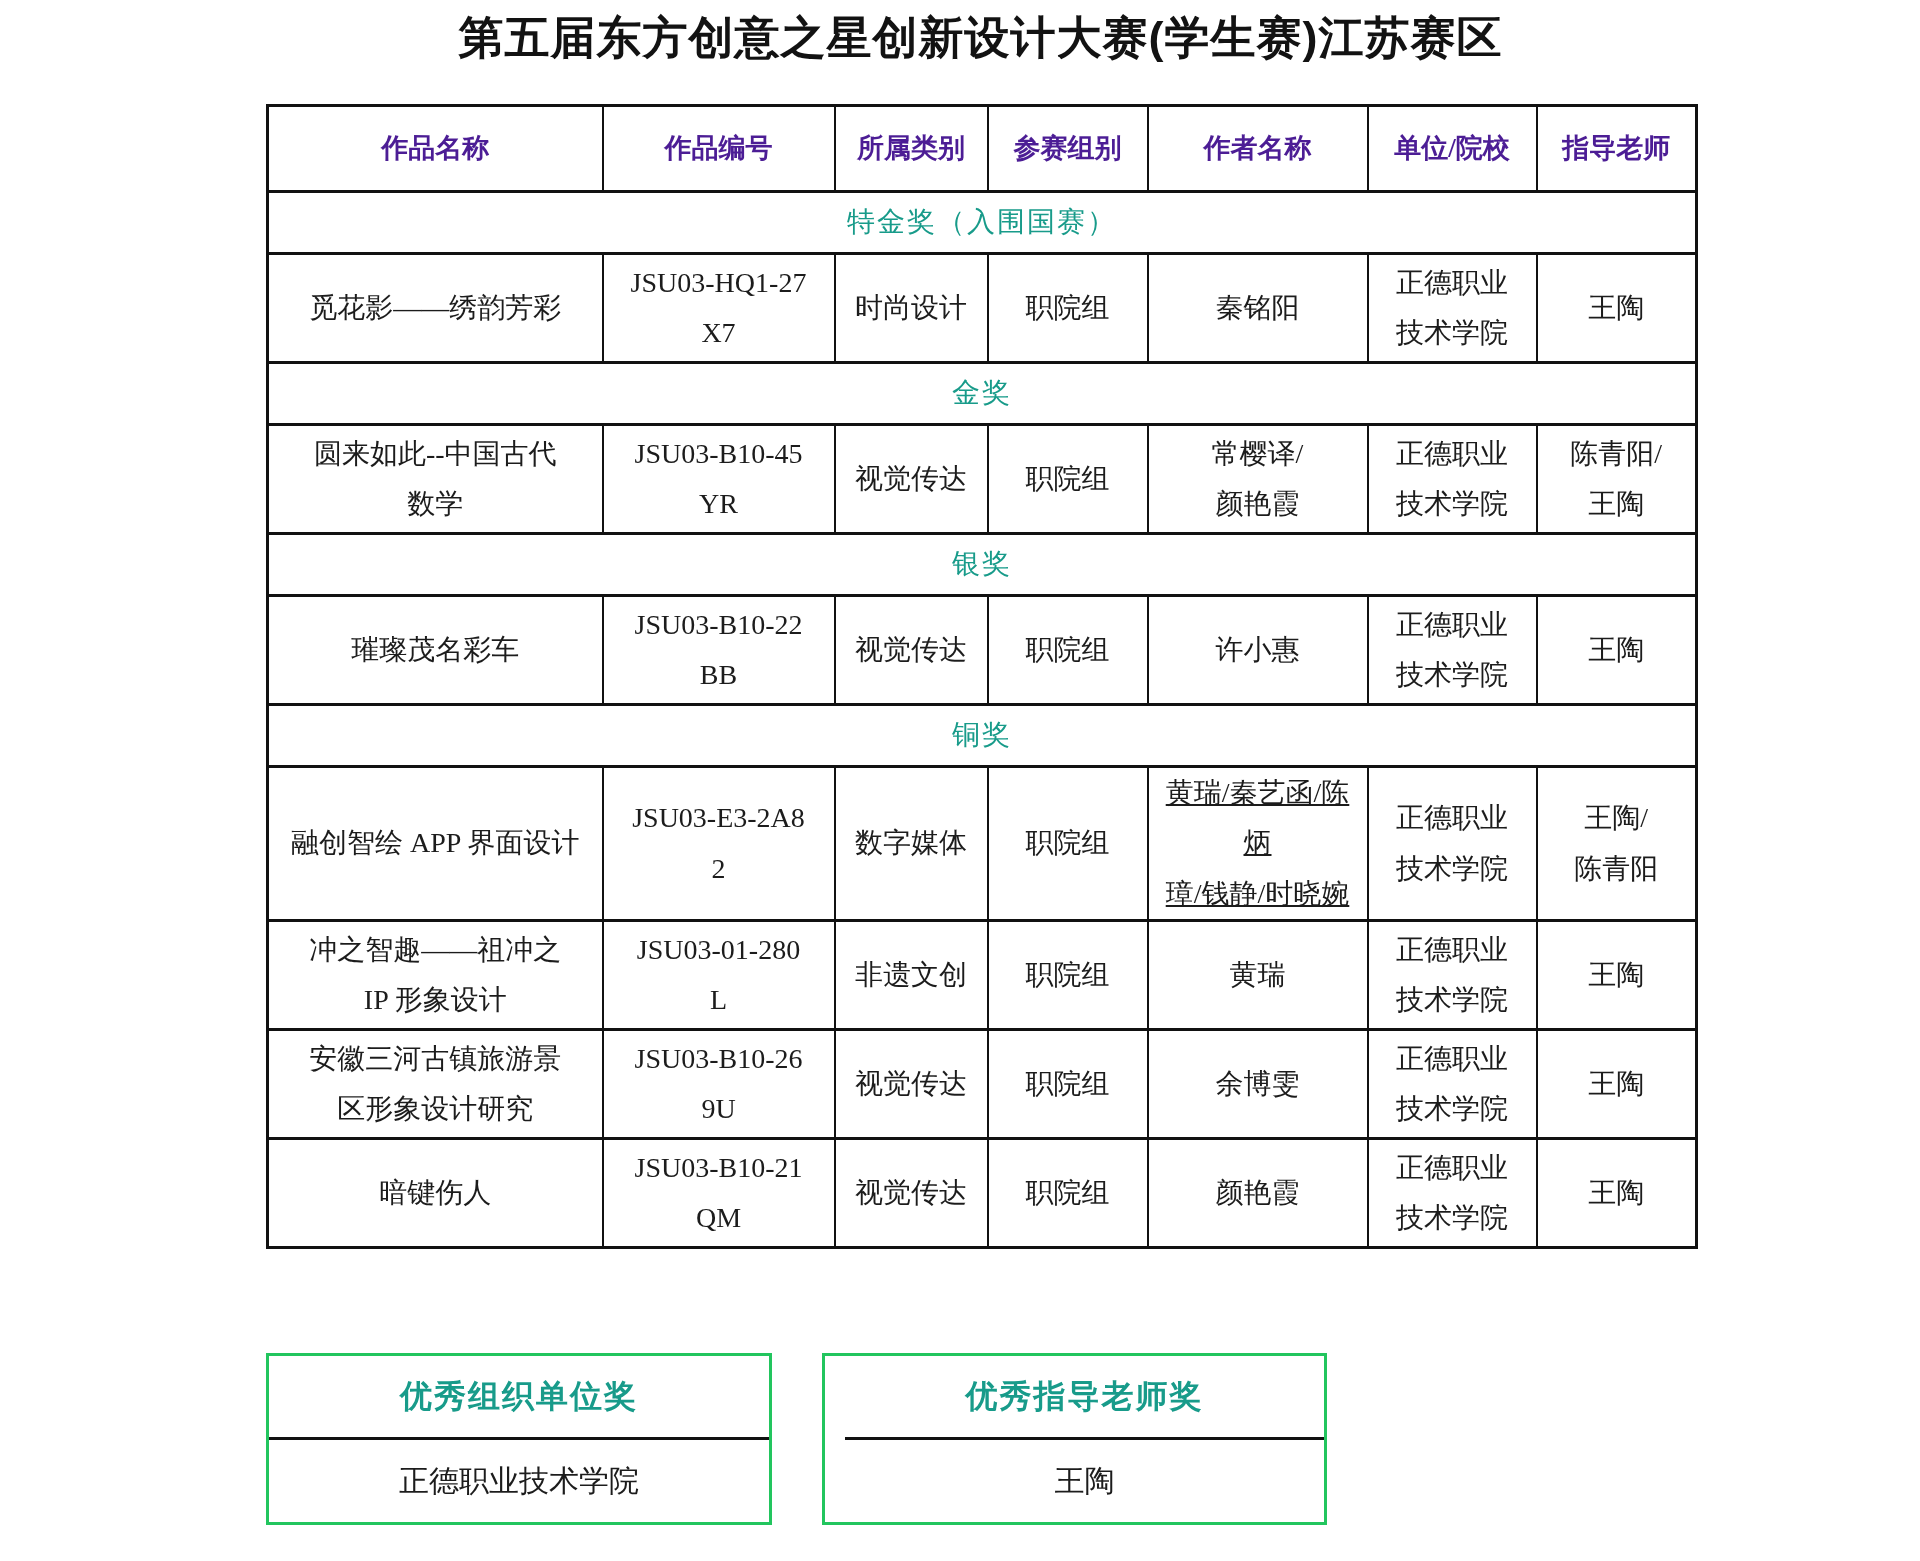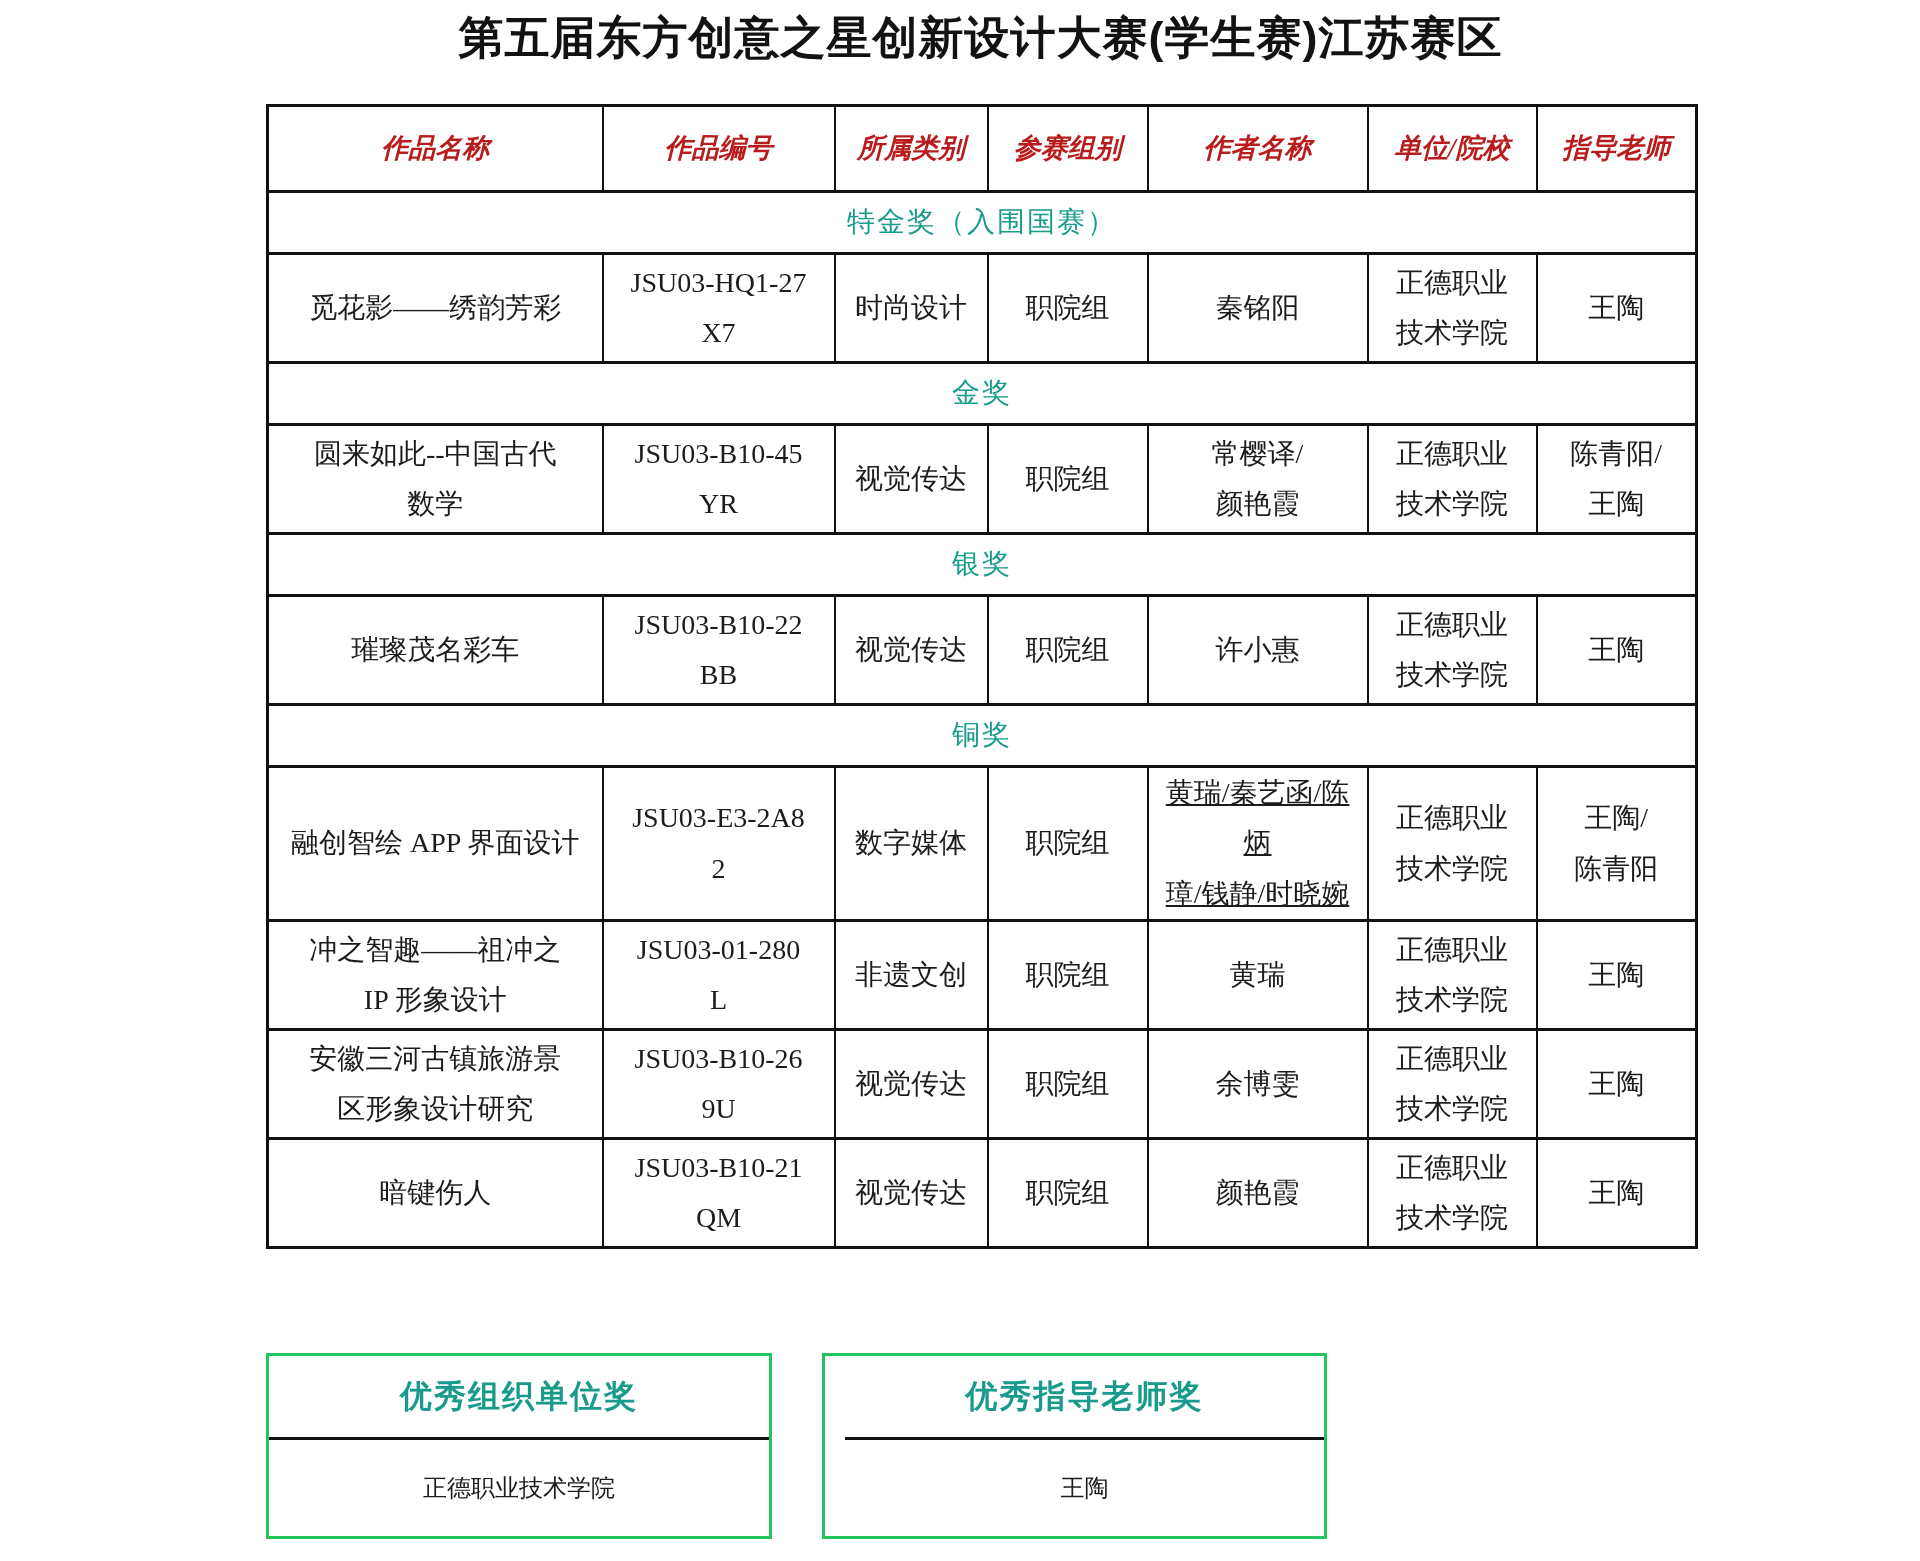--- a/index.html
+++ b/index.html
@@ -42,22 +42,21 @@
     font-size:28px;
     line-height:1.8;
     font-weight:normal;
     color:#1c1c1c;
     overflow:hidden;
   }
   tr.header-row{height:86px;}
   tr.header-row th{
     font-weight:bold;
     font-size:27px;
-    color:#b91c1c;
-    font-style:italic;
+    color:#4c1d95;
   }
   tr.section-row{height:62px;}
   tr.section-row td{
     font-family:"Liberation Sans","DejaVu Sans",sans-serif;
     font-weight:normal;
     font-size:28px;
     color:#189b8a;
     letter-spacing:2px;
   }
   tr.data-row{height:109px;}
@@ -80,23 +79,23 @@
     height:81px;
     border-bottom:3px solid #111;
     display:flex;align-items:center;justify-content:center;
     font-family:"Liberation Sans","DejaVu Sans",sans-serif;
     font-weight:bold;
     font-size:32px;
     color:#189b8a;
     letter-spacing:2px;
   }
   .award-box .award-value{
-    height:96px;
+    height:82px;
     display:flex;align-items:center;justify-content:center;
-    font-size:24px;
+    font-size:30px;
     color:#1c1c1c;
   }
   .award-box.left{left:266px;width:506px;}
   .award-box.right{left:822px;width:505px;padding-left:20px;}
 </style>
 </head>
 <body>
 
 <div class="doc-title">第五届东方创意之星创新设计大赛(学生赛)江苏赛区</div>
 

